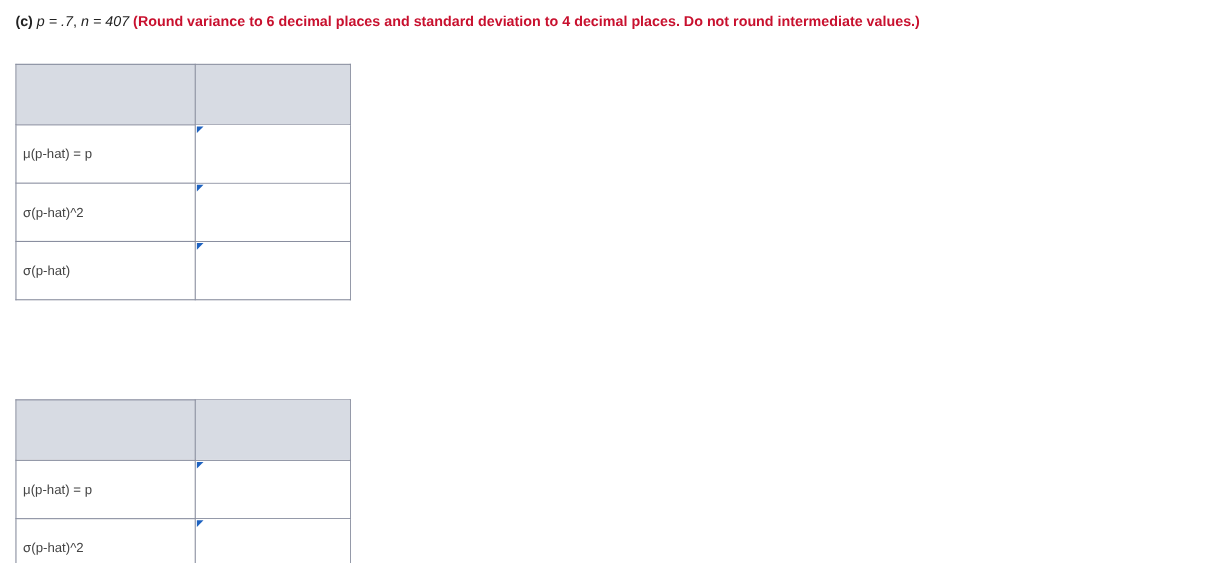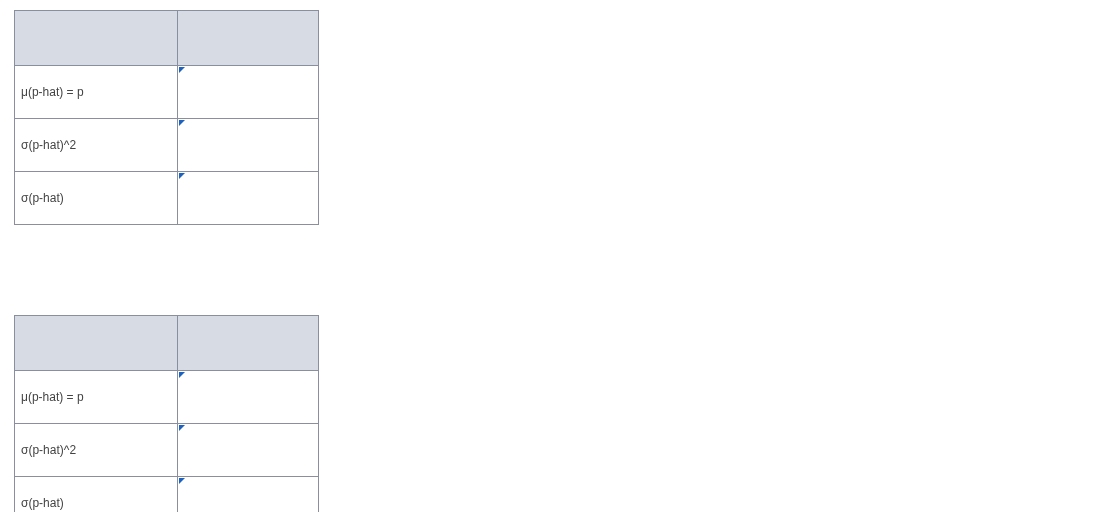--- a/index.html
+++ b/index.html
@@ -68,20 +68,26 @@
     padding: 3px 6px;
     box-sizing: border-box;
     font-size: 12px;
     background: transparent;
   }
 </style>
 </head>
 <body>
 
 <div class="problem">
+  <div class="prompt">
+    <span class="label">(c)</span>
+    <span class="ital">p = .7</span>,
+    <span class="ital">n = 407</span>
+    <span class="instr">(Round variance to 6 decimal places and standard deviation to 4 decimal places. Do not round intermediate values.)</span>
+  </div>
   <table class="answer">
     <tbody>
         <tr class="headrow">
       <td class="labelcell"></td>
       <td class="inputcell"></td>
     </tr>
     <tr>
       <td class="labelcell">μ(p-hat) = p</td>
       <td class="inputcell">
         <span class="marker"></span>

